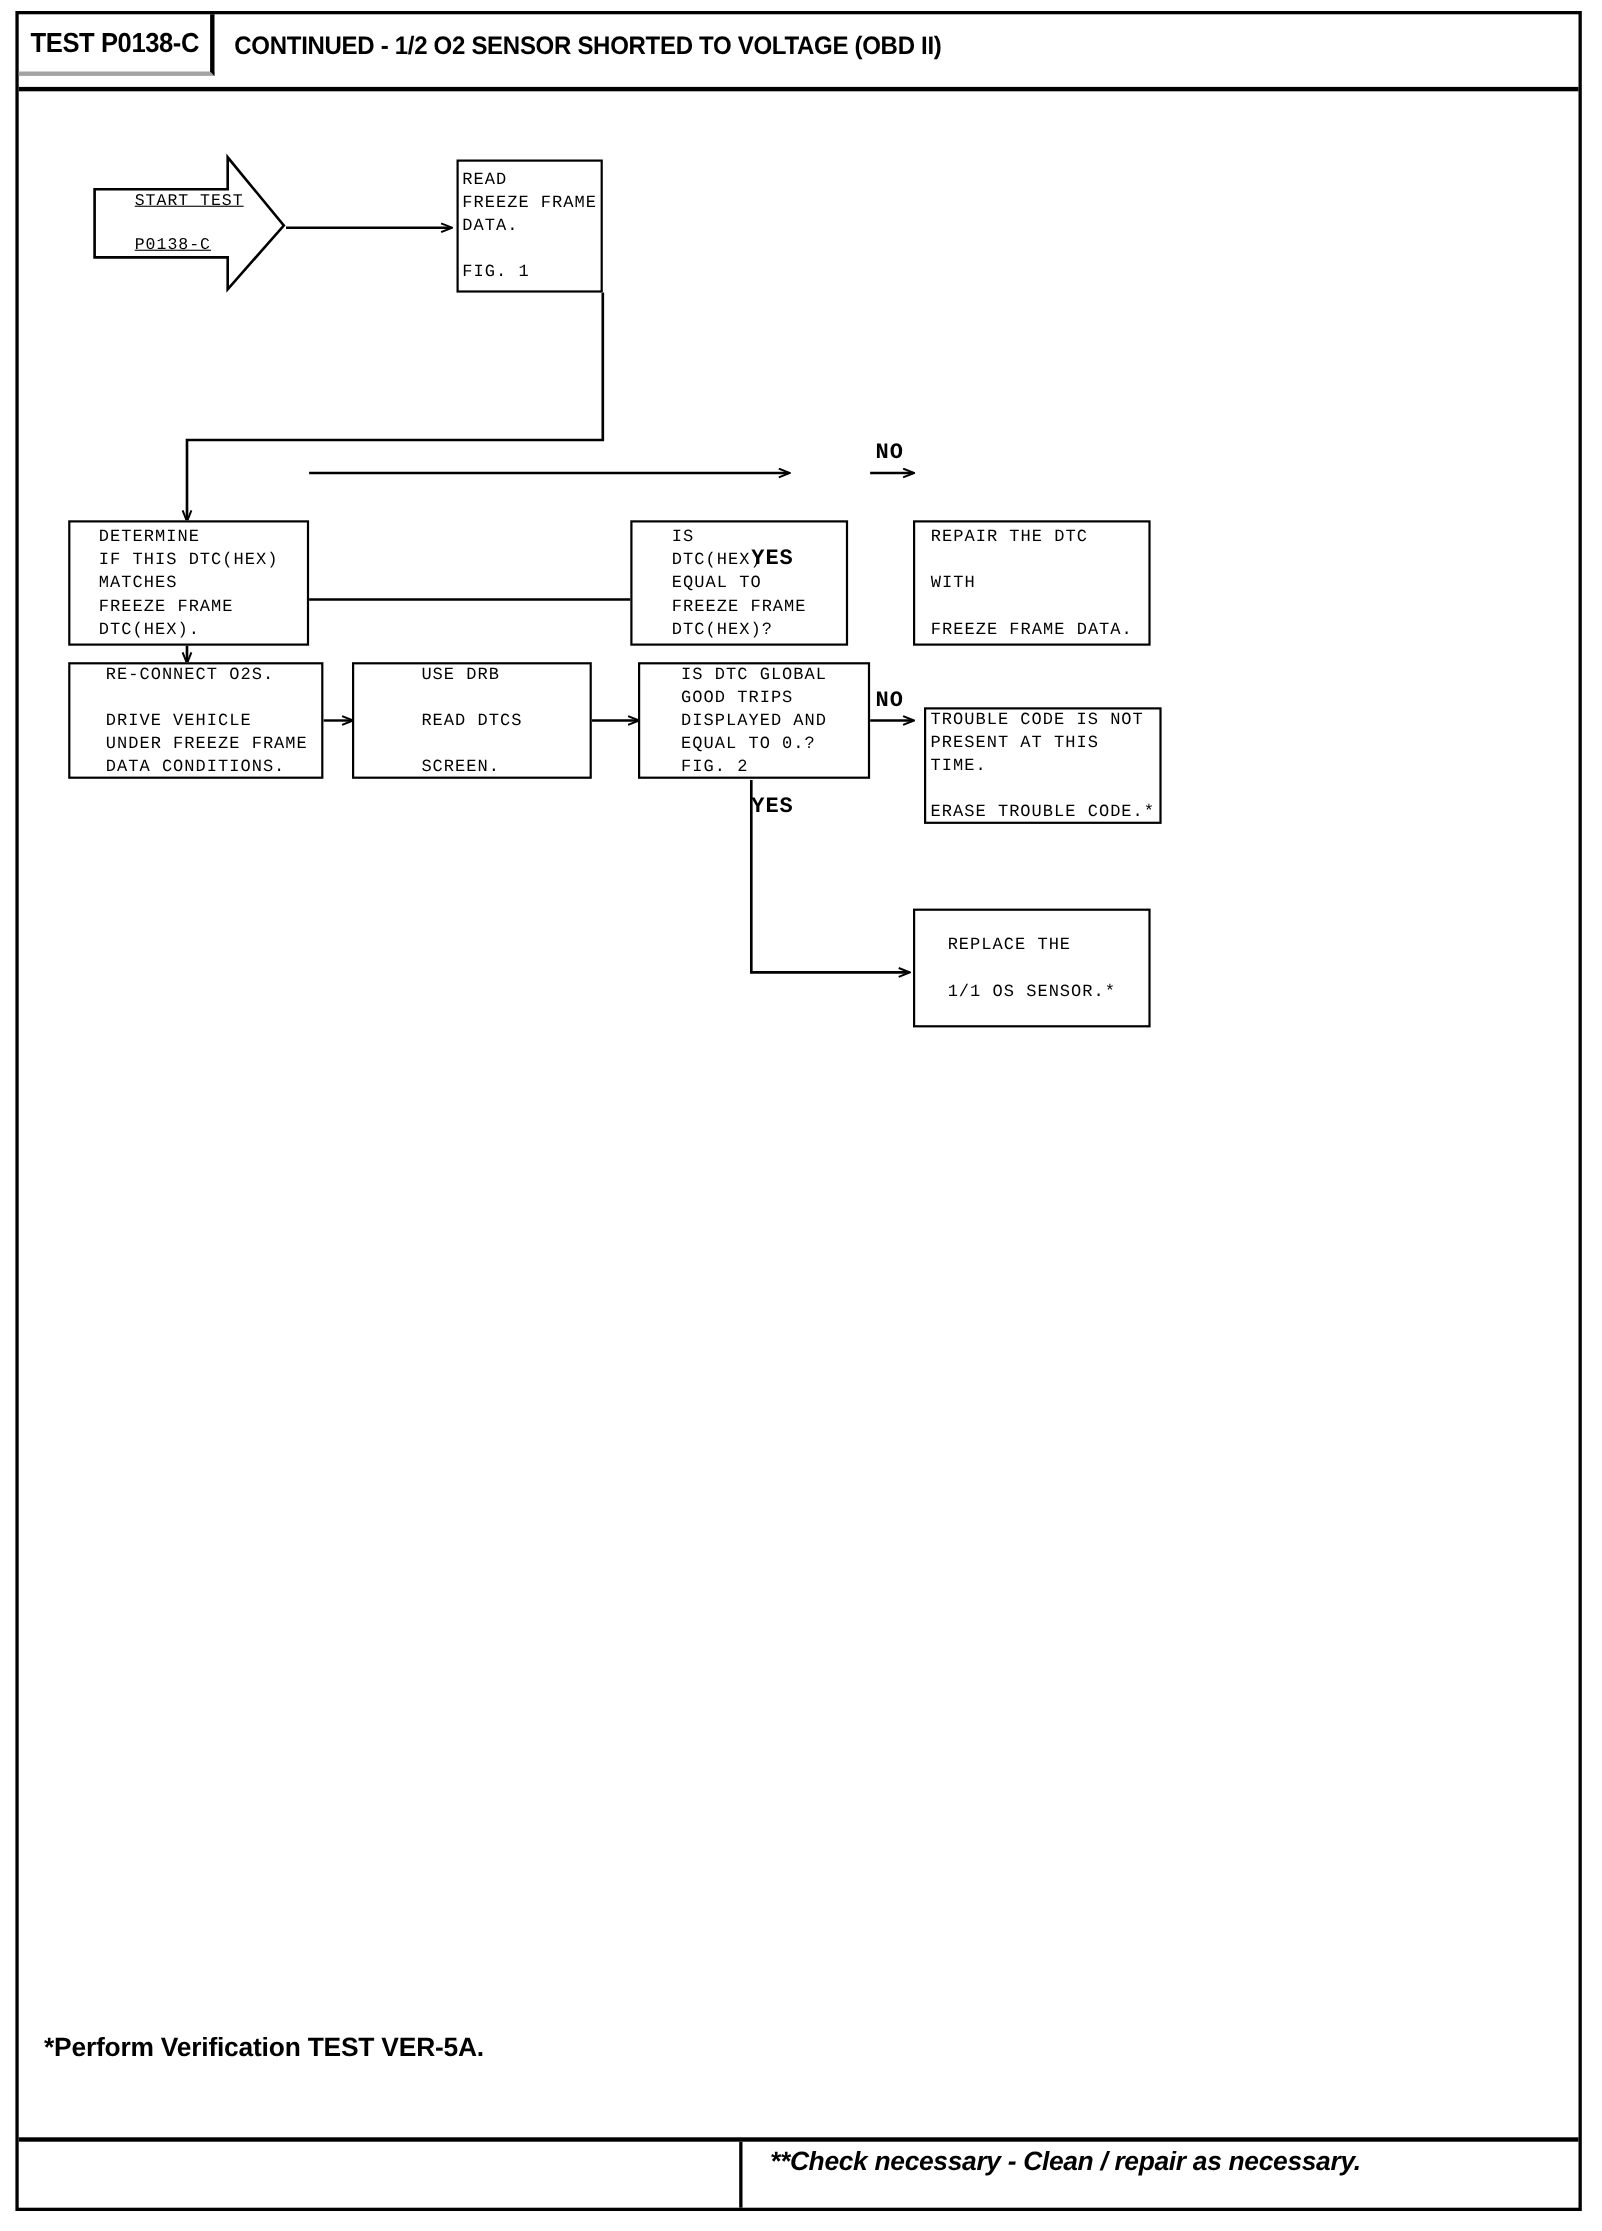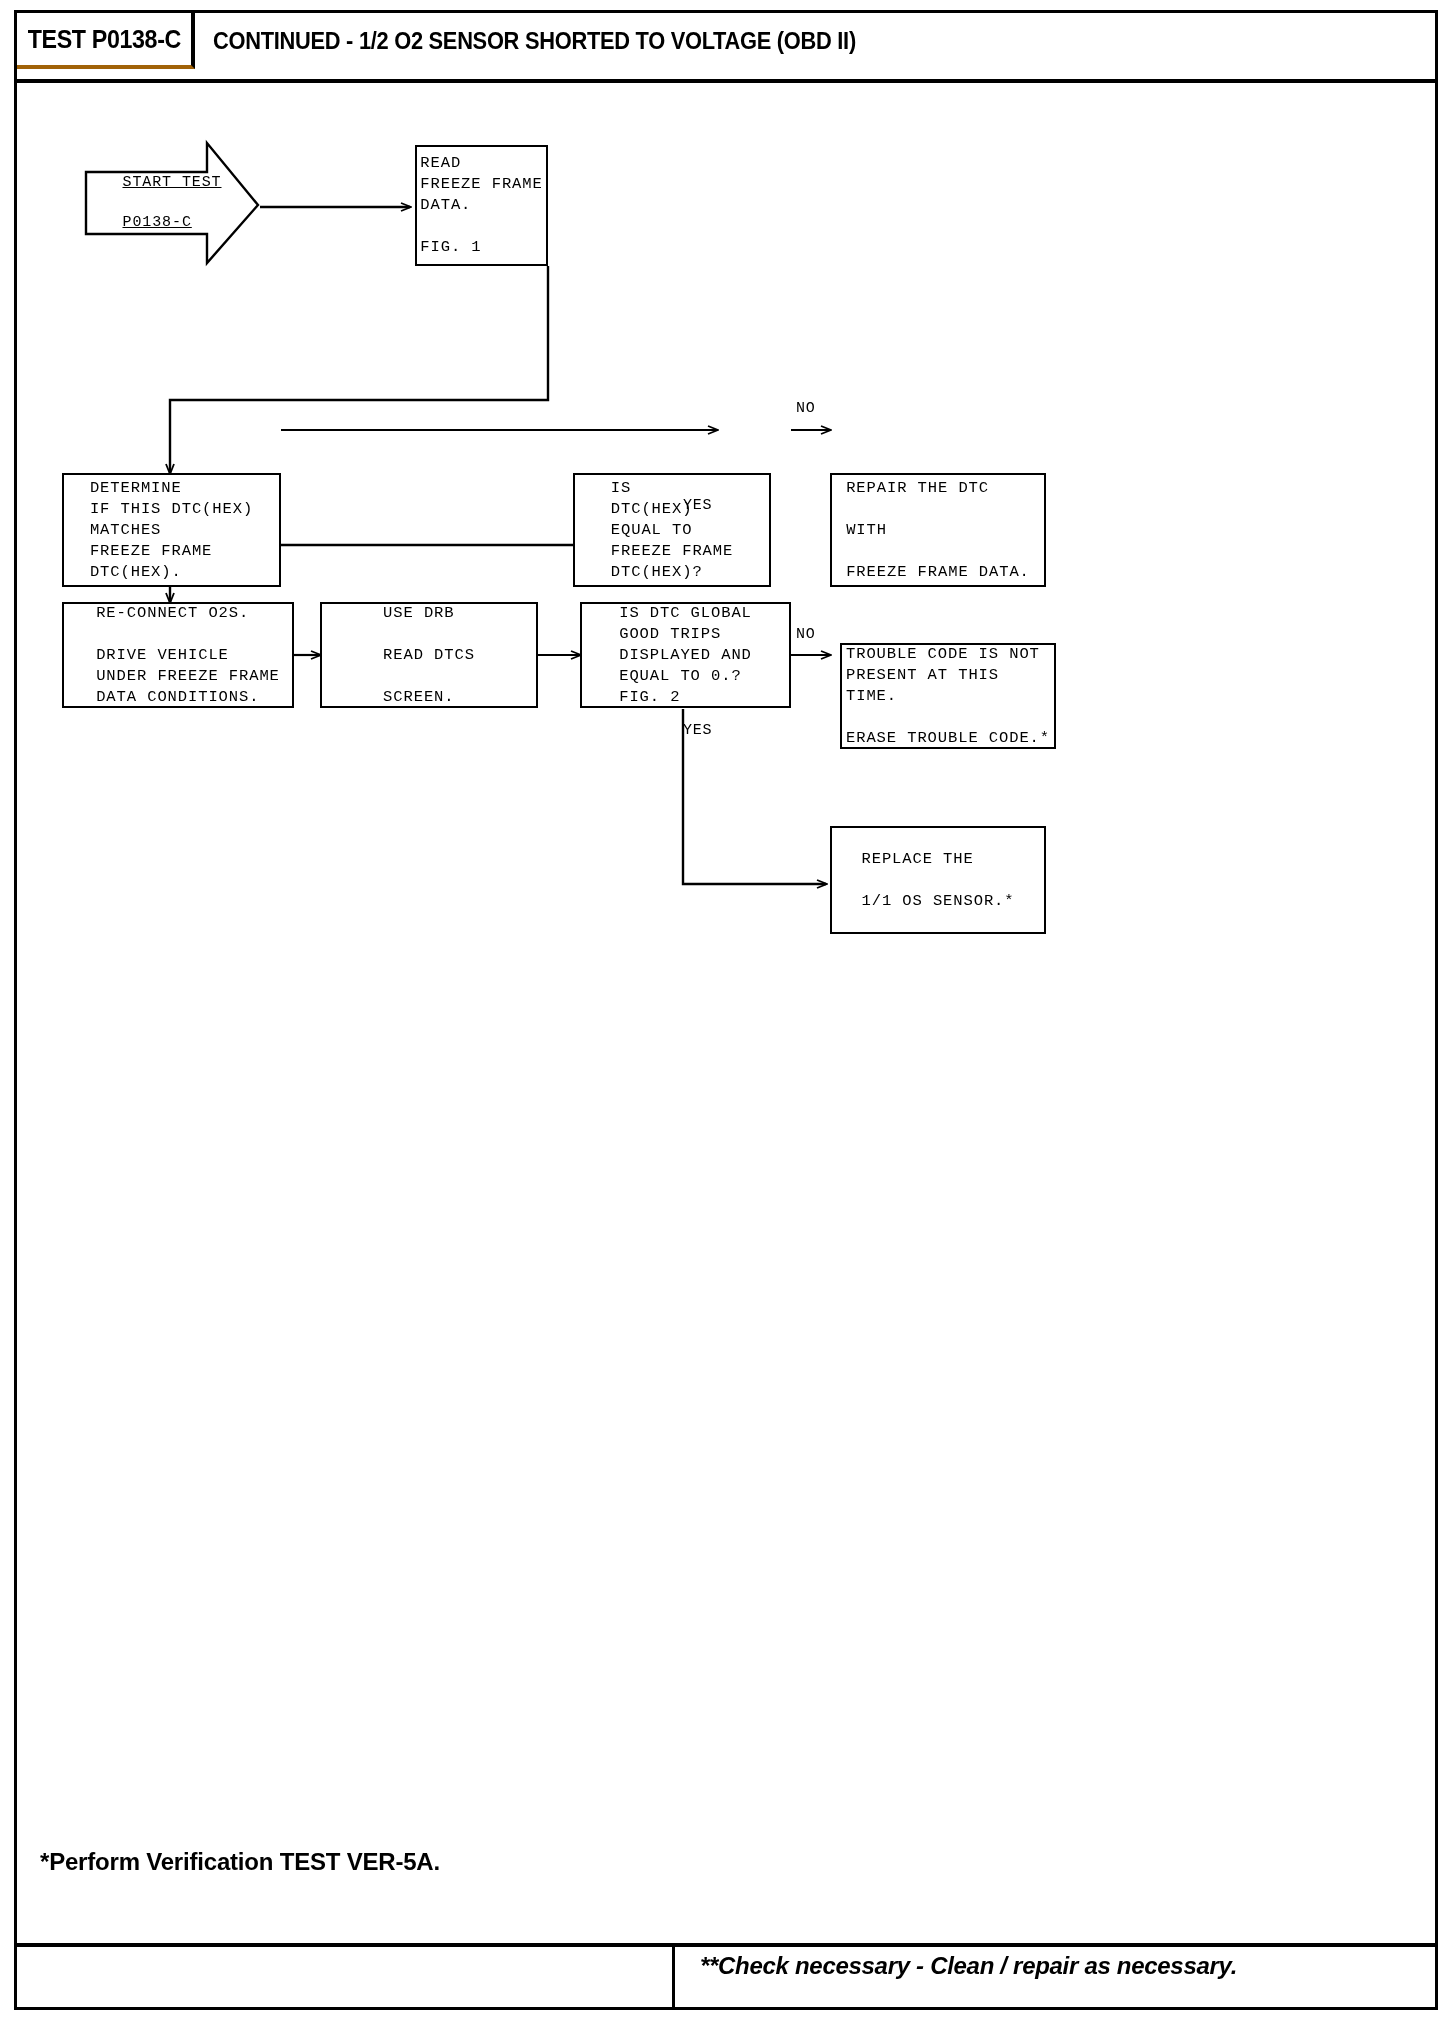--- a/index.html
+++ b/index.html
@@ -23,21 +23,21 @@
     position:absolute;left:17px;top:13px;
     width:1418px;height:70px;
     box-sizing:border-box;
     border-bottom:4px solid #000;
   }
   #test-id-box{
     position:absolute;left:17px;top:13px;
     width:178px;height:56px;
     box-sizing:border-box;
     border-right:4px solid #000;
-    border-bottom:4px solid #a16207;
+    border-bottom:4px solid #a3a3a3;
     display:flex;align-items:center;justify-content:center;
   }
   #test-id-label{
     font-size:25px;font-weight:bold;letter-spacing:-0.4px;
     transform:scaleX(0.93);
   }
   #header-title{
     position:absolute;left:213px;top:13px;
     height:56px;display:flex;align-items:center;
     font-size:23px;font-weight:bold;letter-spacing:-0.3px;
@@ -100,22 +100,23 @@
     white-space:pre-line;
     z-index:4;pointer-events:none;text-decoration:underline;
   }
 
   
   #wires{position:absolute;left:0;top:0;width:1456px;height:2028px;z-index:2;}
 
   .edge-label{
     position:absolute;
     font-family:"Liberation Mono","DejaVu Sans Mono",monospace;
-    font-size:15px;letter-spacing:0.8px;
+    font-size:20px;letter-spacing:0.8px;
     z-index:4;
+    font-weight:bold;
   }
 </style>
 </head>
 <body>
 
 <div id="page"></div>
 
 <div id="header-band"></div>
 <div id="test-id-box">
   <span id="test-id-label">TEST P0138-C</span>

